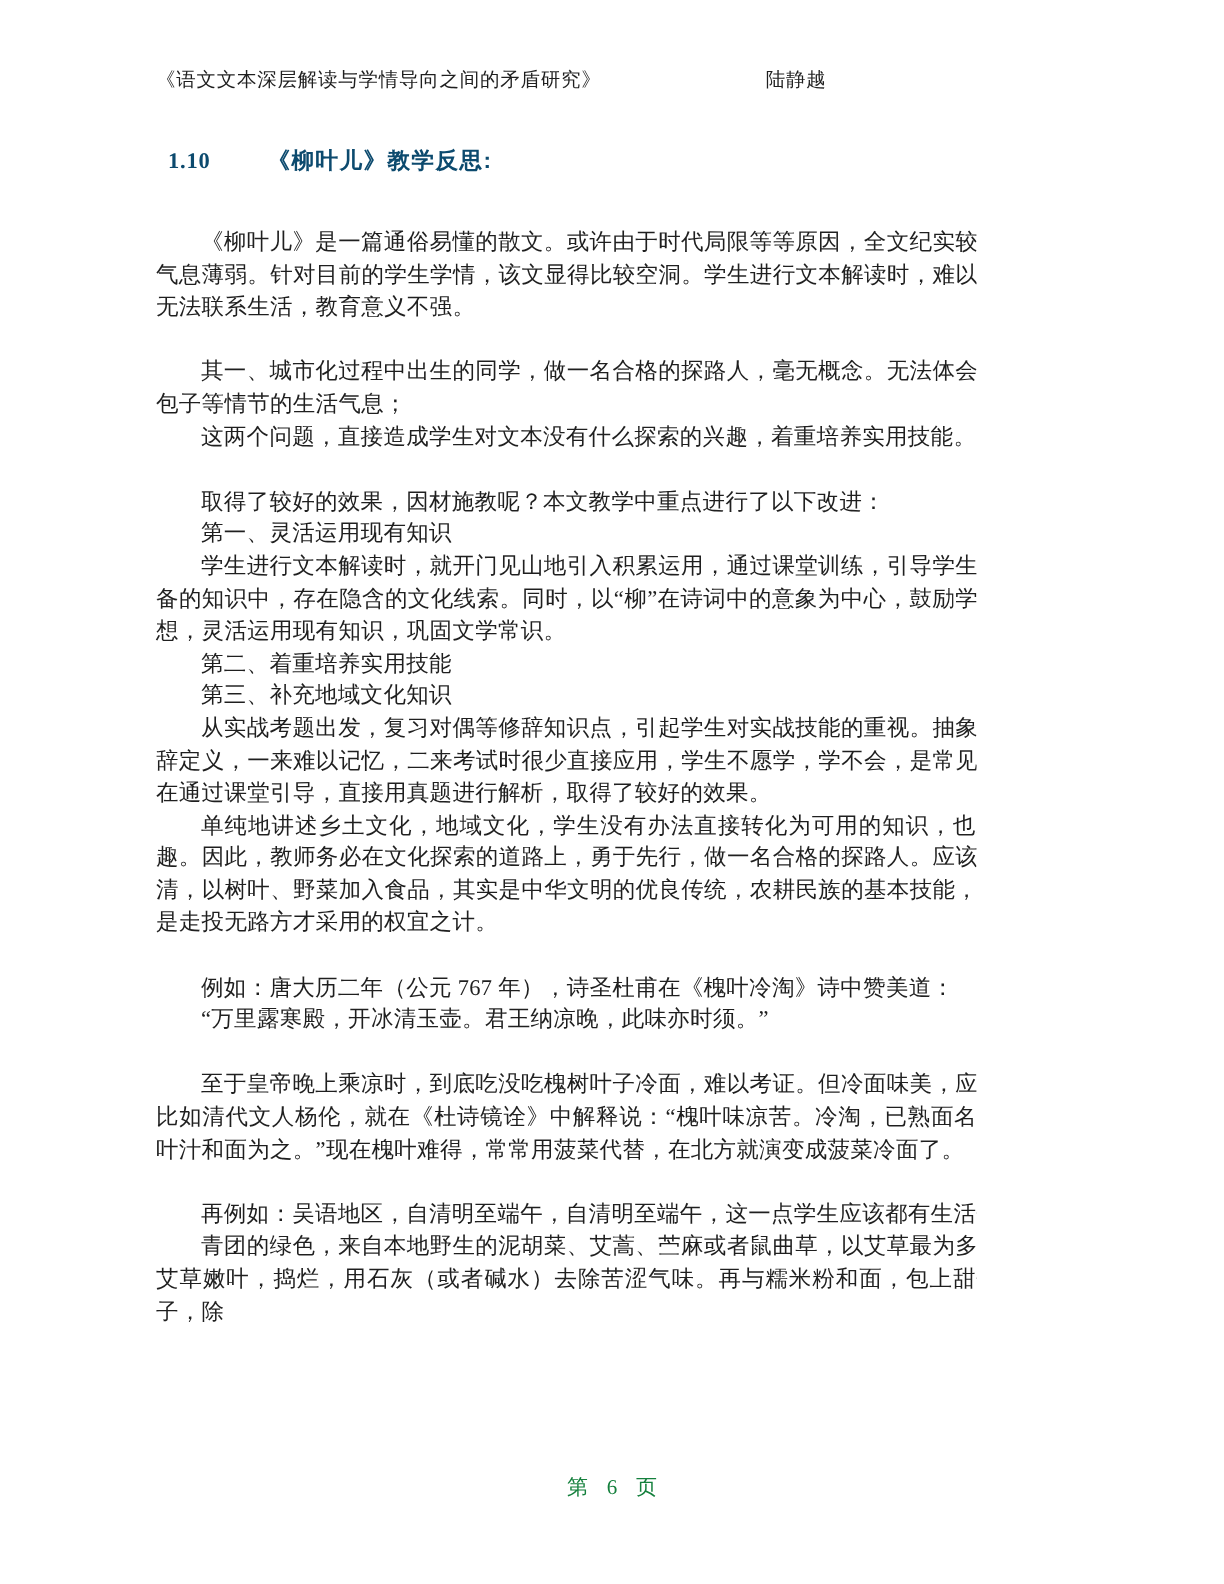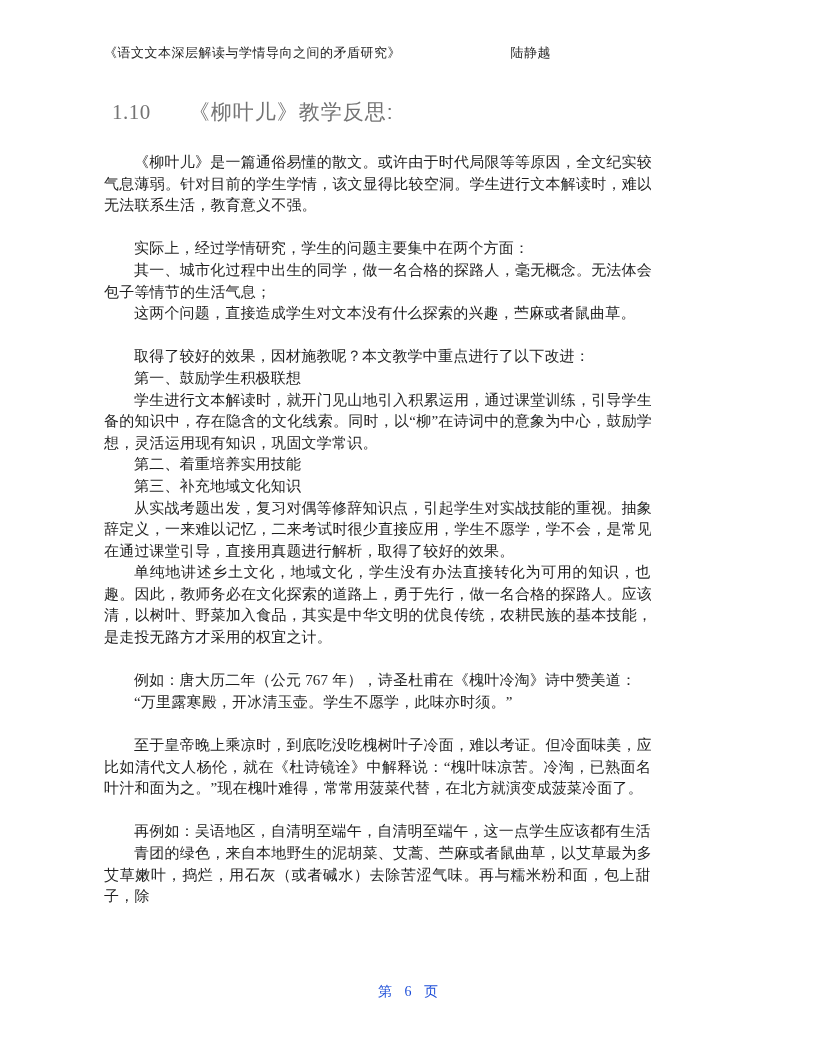--- a/index.html
+++ b/index.html
@@ -28,23 +28,23 @@
     font-size: 13px;
     letter-spacing: 0.5px;
     white-space: nowrap;
   }
   .heading {
     position: absolute;
     top: 98px;
     left: 112px;
     right: 104px;
     font-family: "Liberation Sans", sans-serif;
-    font-weight: normal;
-    font-size: 21px;
-    color: #737373;
+    font-weight: bold;
+    font-size: 15px;
+    color: #0c4a6e;
     display: flex;
     align-items: baseline;
   }
   .heading-number {
     font-family: "Liberation Serif", serif;
     margin-right: 38px;
     letter-spacing: 0.5px;
   }
   .heading-title {
     letter-spacing: 1px;
@@ -68,21 +68,21 @@
     text-indent: 0;
     height: 21.6px;
   }
   .footer {
     position: absolute;
     top: 983px;
     left: 0;
     width: 816px;
     text-align: center;
     font-size: 14px;
-    color: #1d4ed8;
+    color: #15803d;
   }
   .footer .pgnum {
     display: inline-block;
     margin: 0 9px;
   }
 </style>
 </head>
 <body>
 
 <div class="page">
@@ -93,34 +93,33 @@
   </div>
 
   <div class="heading">
     <span class="heading-number">1.10</span>
     <span class="heading-title">《柳叶儿》教学反思:</span>
   </div>
 
   <div class="doc-body" id="doc-body">
       <p class="para">《柳叶儿》是一篇通俗易懂的散文。或许由于时代局限等等原因，全文纪实较多，文化气息薄弱。针对目前的学生学情，该文显得比较空洞。学生进行文本解读时，难以深入，也无法联系生活，教育意义不强。</p>
       <p class="para blank"></p>
-      <p class="para">实际上，经过学情研究，学生的问题主要集中在两个方面：</p>
       <p class="para">其一、城市化过程中出生的同学，做一名合格的探路人，毫无概念。无法体会制作柳叶包子等情节的生活气息；</p>
-      <p class="para">这两个问题，直接造成学生对文本没有什么探索的兴趣，苎麻或者鼠曲草。</p>
+      <p class="para">这两个问题，直接造成学生对文本没有什么探索的兴趣，着重培养实用技能。</p>
       <p class="para blank"></p>
       <p class="para">取得了较好的效果，因材施教呢？本文教学中重点进行了以下改进：</p>
-      <p class="para">第一、鼓励学生积极联想</p>
+      <p class="para">第一、灵活运用现有知识</p>
       <p class="para">学生进行文本解读时，就开门见山地引入积累运用，通过课堂训练，引导学生认识到储备的知识中，存在隐含的文化线索。同时，以“柳”在诗词中的意象为中心，鼓励学生积极联想，灵活运用现有知识，巩固文学常识。</p>
       <p class="para">第二、着重培养实用技能</p>
       <p class="para">第三、补充地域文化知识</p>
       <p class="para">从实战考题出发，复习对偶等修辞知识点，引起学生对实战技能的重视。抽象地背诵修辞定义，一来难以记忆，二来考试时很少直接应用，学生不愿学，学不会，是常见现象。现在通过课堂引导，直接用真题进行解析，取得了较好的效果。</p>
       <p class="para">单纯地讲述乡土文化，地域文化，学生没有办法直接转化为可用的知识，也就缺乏兴趣。因此，教师务必在文化探索的道路上，勇于先行，做一名合格的探路人。应该给学生澄清，以树叶、野菜加入食品，其实是中华文明的优良传统，农耕民族的基本技能，绝不仅仅是走投无路方才采用的权宜之计。</p>
       <p class="para blank"></p>
       <p class="para">例如：唐大历二年（公元 767 年），诗圣杜甫在《槐叶冷淘》诗中赞美道：</p>
-      <p class="para">“万里露寒殿，开冰清玉壶。学生不愿学，此味亦时须。”</p>
+      <p class="para">“万里露寒殿，开冰清玉壶。君王纳凉晚，此味亦时须。”</p>
       <p class="para blank"></p>
       <p class="para">至于皇帝晚上乘凉时，到底吃没吃槐树叶子冷面，难以考证。但冷面味美，应该无疑。比如清代文人杨伦，就在《杜诗镜诠》中解释说：“槐叶味凉苦。冷淘，已熟面名。盖以槐叶汁和面为之。”现在槐叶难得，常常用菠菜代替，在北方就演变成菠菜冷面了。</p>
       <p class="para blank"></p>
       <p class="para">再例如：吴语地区，自清明至端午，自清明至端午，这一点学生应该都有生活体验。</p>
       <p class="para">青团的绿色，来自本地野生的泥胡菜、艾蒿、苎麻或者鼠曲草，以艾草最为多见。采摘艾草嫩叶，捣烂，用石灰（或者碱水）去除苦涩气味。再与糯米粉和面，包上甜馅做成团子，除</p>
     </div>
 
   <div class="footer">
     <span>第</span>
     <span class="pgnum">6</span>

